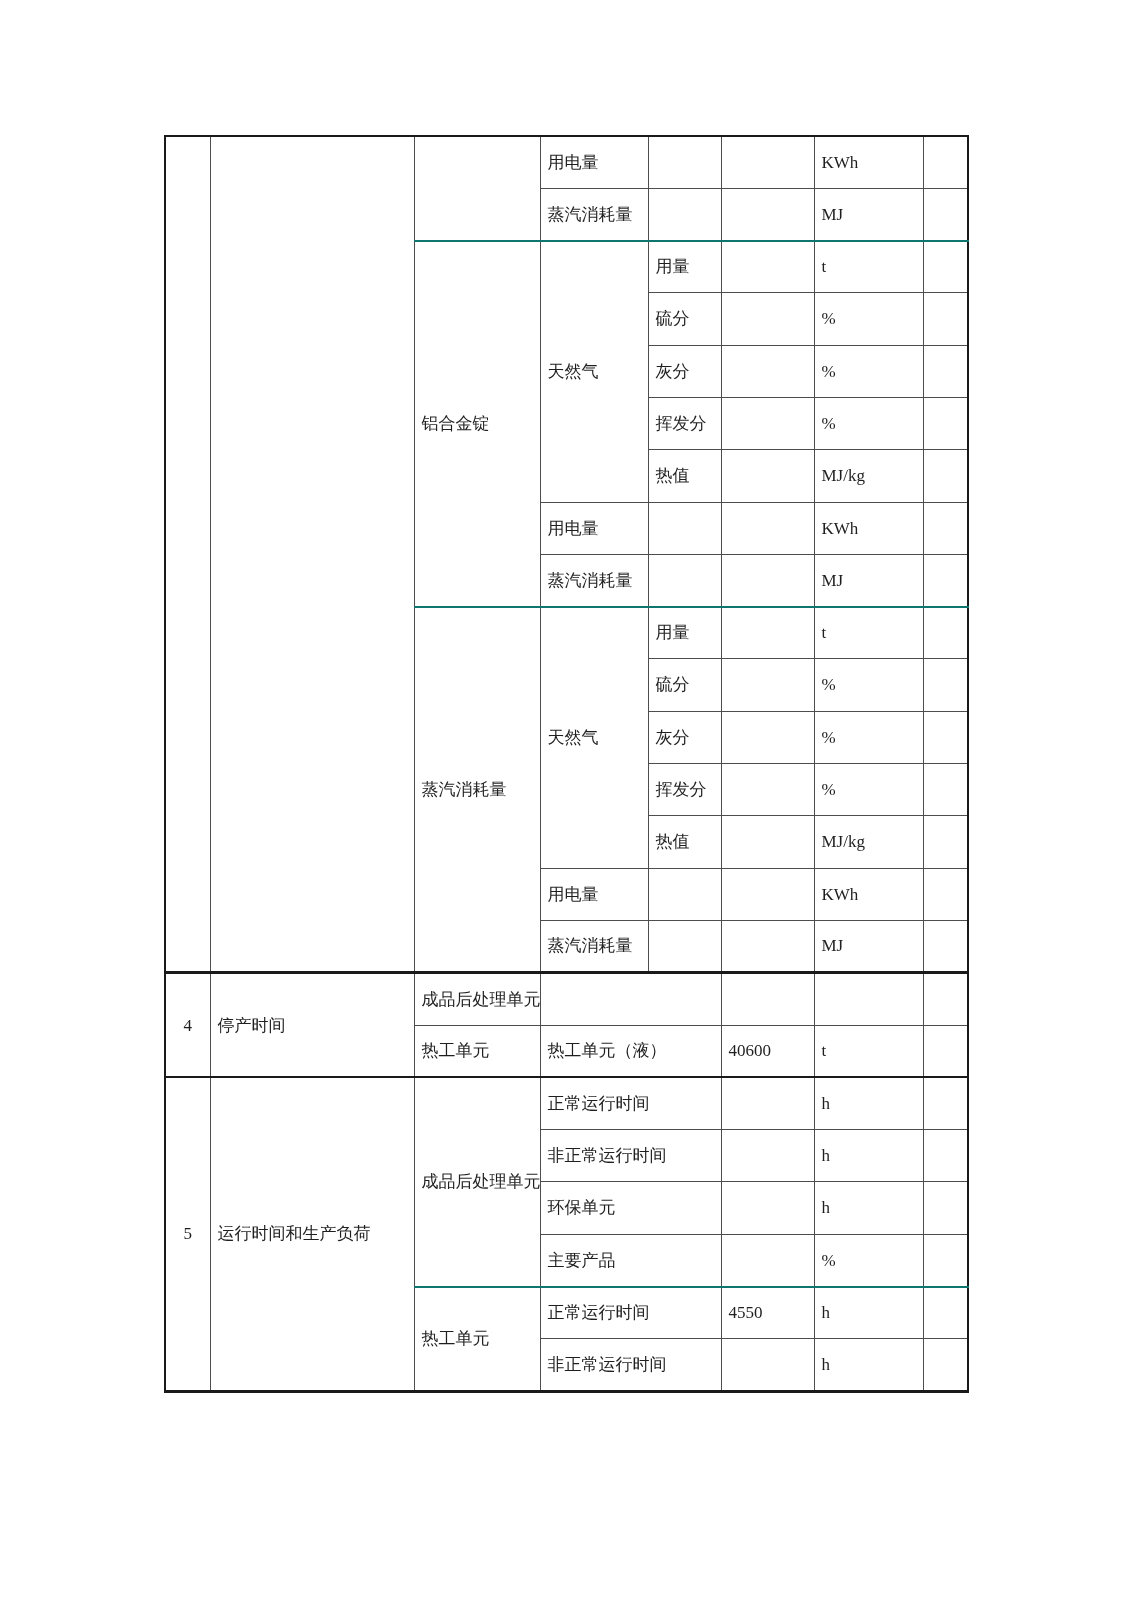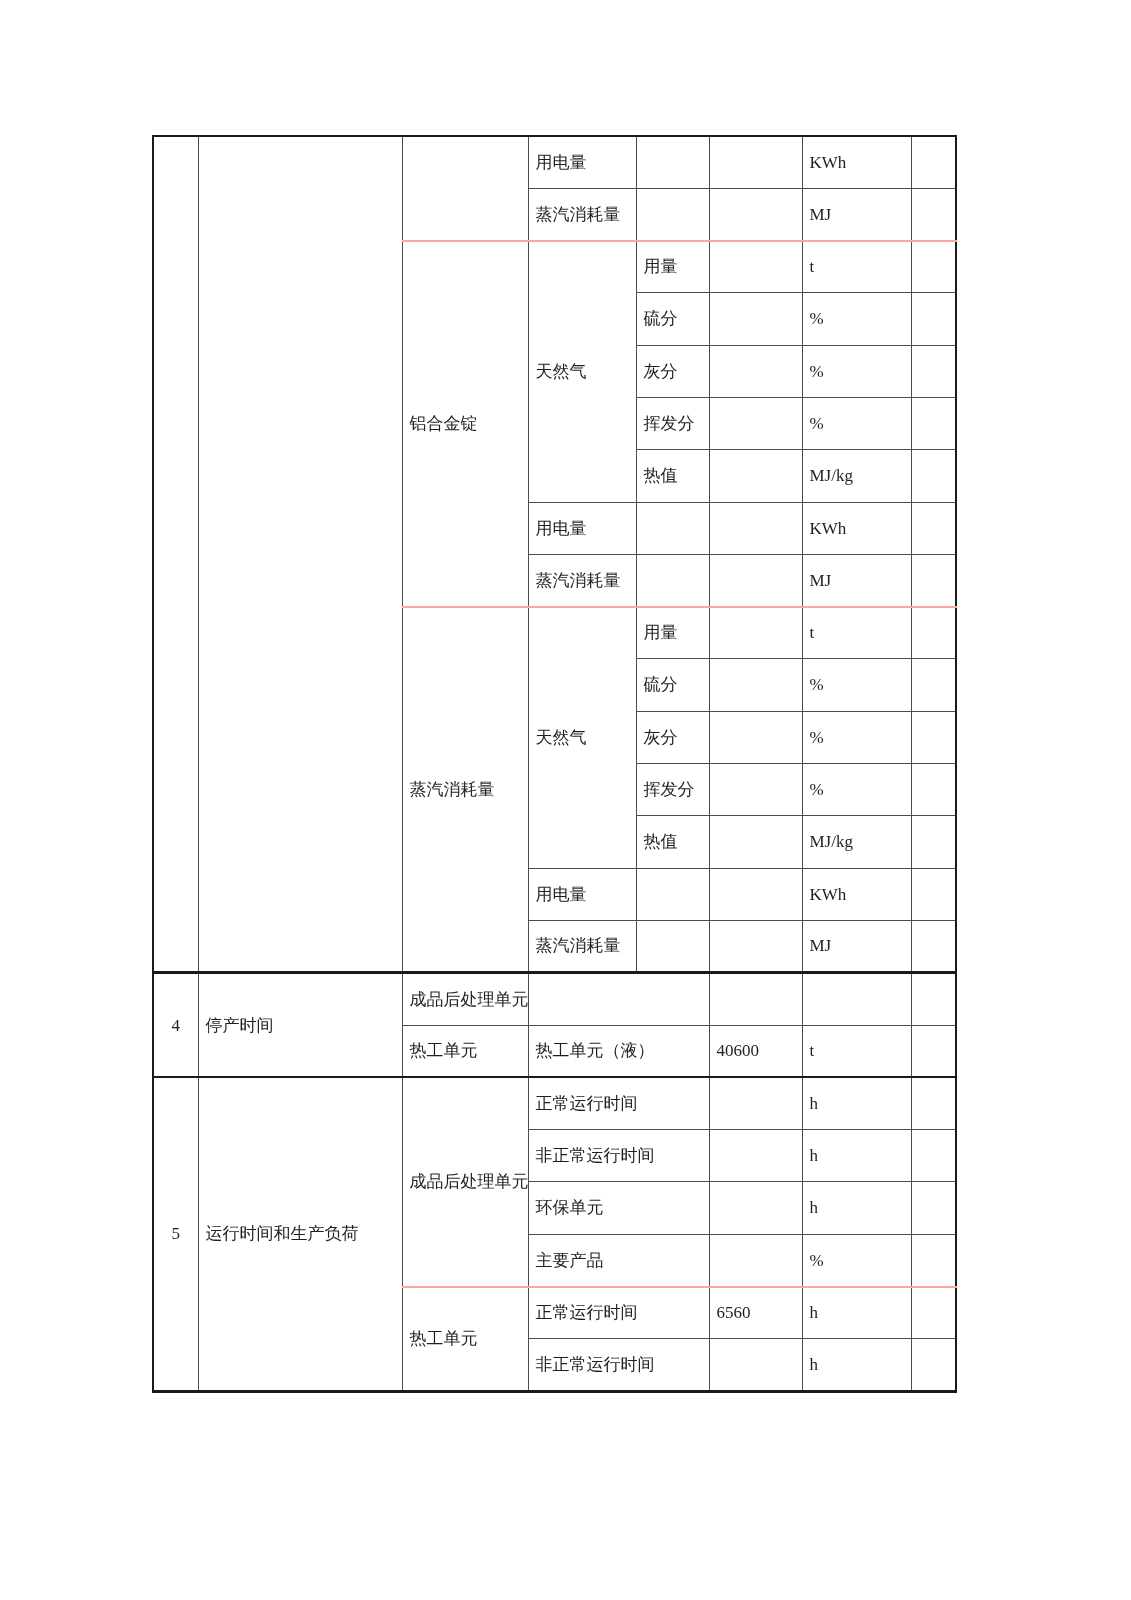--- a/index.html
+++ b/index.html
@@ -10,41 +10,41 @@
     font-family: "Liberation Serif", "DejaVu Serif", serif;
   }
   .page {
     position: relative;
     width: 1131px; height: 1600px;
     background: #ffffff;
     overflow: hidden;
   }
   table.sheet {
     position: absolute;
-    left: 152px; top: 135px;
+    left: 164px; top: 135px;
     width: 803px;
     border-collapse: collapse;
     table-layout: fixed;
     border: 2px solid #1a1a1a;
     border-bottom-width: 3px;
   }
   td {
     border: 1px solid #4d4d4d;
     height: 52.3px;
     padding: 0 4px 0 7px;
     font-size: 17px;
     color: #1f1f1f;
     vertical-align: middle;
     white-space: nowrap;
     text-align: left;
     line-height: 1.25;
     overflow: visible;
   }
   td.num { text-align: center; padding: 0; }
-  tr.block-start td { border-top: 2px solid #fca5a5; }
+  tr.block-start td { border-top: 2px solid #0f766e; }
   tr.sec4-start td { border-top: 3px solid #1a1a1a; }
   tr.sec5-start td { border-top: 2px solid #1a1a1a; }
 </style>
 </head>
 <body>
 
 <div class="page">
   <table class="sheet">
     <colgroup>
       <col style="width:45px">
@@ -228,21 +228,21 @@
       <tr>
         <td colspan="2">主要产品</td>
         <td></td>
         <td>%</td>
         <td></td>
       </tr>
 
       <tr class="block-start">
         <td rowspan="2">热工单元</td>
         <td colspan="2">正常运行时间</td>
-        <td>6560</td>
+        <td>4550</td>
         <td>h</td>
         <td></td>
       </tr>
 
       <tr>
         <td colspan="2">非正常运行时间</td>
         <td></td>
         <td>h</td>
         <td></td>
       </tr>

